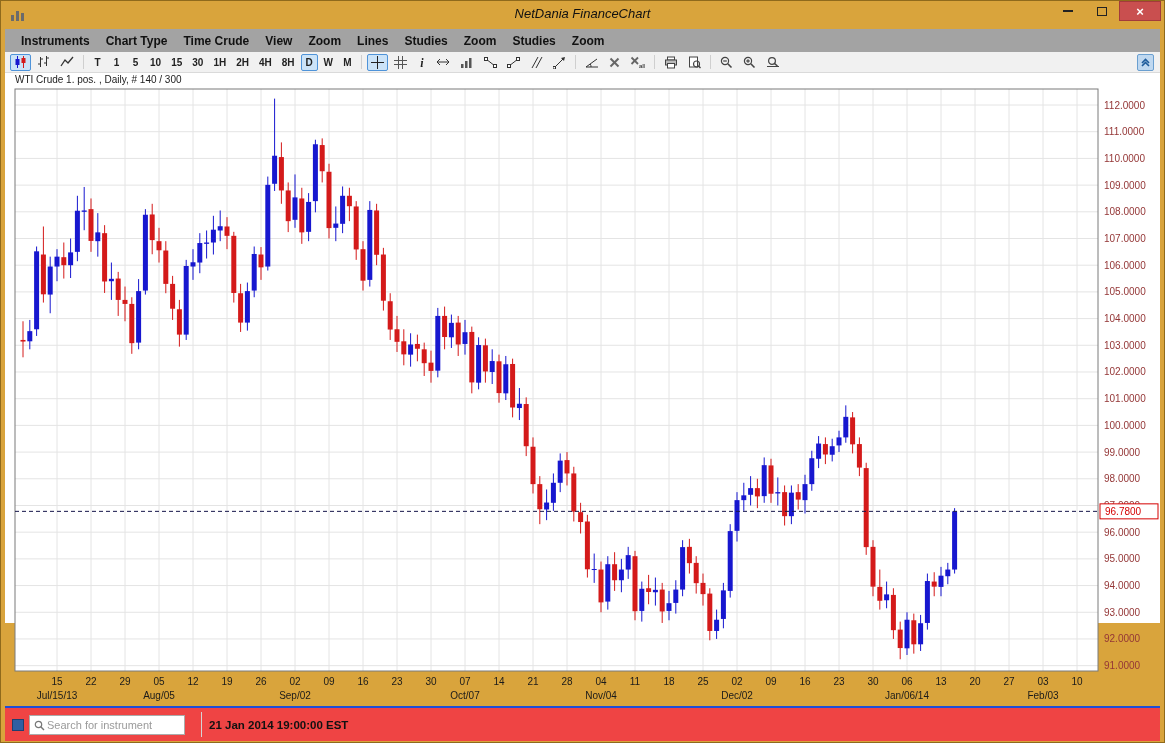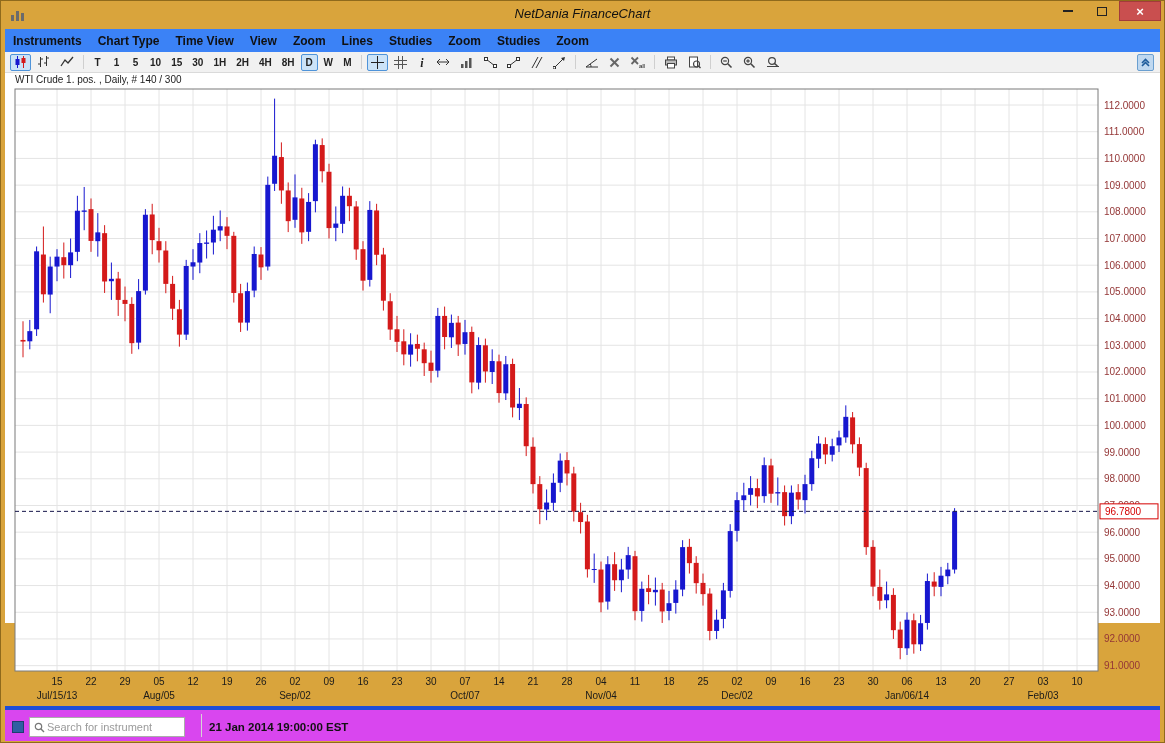--- a/index.html
+++ b/index.html
@@ -14,40 +14,40 @@
   .titlebar{position:absolute;left:0;top:0;right:0;height:28px;background:#D9A43C;}
   .app-icon{position:absolute;left:9px;top:7px;}
   .title{position:absolute;left:0;right:0;top:5px;text-align:center;font-size:13px;color:#111;font-style:italic;}
   .win-controls{position:absolute;right:3px;top:0;display:flex;}
   .wbtn{width:34px;height:20px;display:flex;align-items:center;justify-content:center;cursor:default;}
   .wbtn .bar{width:10px;height:2px;background:#222;}
   .wbtn .box{width:10px;height:9px;border:1px solid #222;}
   .wbtn.close{width:42px;background:#C94F4F;border:1px solid #a33b3b;}
   .wbtn.close span{color:#fff;font-size:13px;font-weight:bold;line-height:1;}
   
-  .menubar{position:absolute;left:4px;right:4px;top:28px;height:23px;background:#3b82f6;
-    display:flex;align-items:center;}
+  .menubar{position:absolute;left:4px;right:4px;top:28px;height:23px;background:#a3a3a3;
+    display:flex;align-items:center;padding-left:8px;}
   .menu-item{font-size:12px;font-weight:bold;color:#111;padding:3px 8px;cursor:default;}
   
   .toolbar{position:absolute;left:4px;right:4px;top:51px;height:21px;background:#F1F1F1;
     border-bottom:1px solid #DADADA;display:flex;align-items:center;padding-left:4px;}
   .tbtn{height:17px;min-width:17px;margin:0 1px;padding:1px 3px;display:flex;align-items:center;
     justify-content:center;border:1px solid transparent;border-radius:2px;font-size:10px;
     font-weight:bold;color:#222;cursor:default;gap:1px;}
   .tbtn.sel{background:#CBE3F8;border-color:#4E93D9;}
   .tbtn svg{display:block;}
   .tsep{width:1px;height:14px;background:#CFCFCF;margin:0 4px;}
   .panel-btn{position:absolute;right:6px;top:2px;width:17px;height:17px;background:#BFD8F0;
     border:1px solid #6A9FD0;border-radius:2px;display:flex;align-items:center;justify-content:center;}
   
   .chartwrap{position:absolute;left:4px;right:4px;top:72px;height:550px;background:#fff;}
   .chart-label{position:absolute;left:10px;top:1px;font-size:10px;color:#222;z-index:2;}
   
-  .statusbar{position:absolute;left:4px;right:4px;top:705px;height:35px;background:#d946ef;
-    border-top:4px solid #1d4ed8;}
+  .statusbar{position:absolute;left:4px;right:4px;top:705px;height:35px;background:#ef4444;
+    border-top:2px solid #1d4ed8;}
   .status-square{position:absolute;left:7px;top:11px;width:12px;height:12px;background:#2F5FA3;border:1px solid #1e3f70;}
   .searchbox{position:absolute;left:24px;top:7px;width:156px;height:20px;background:#fff;
     border:1px solid #ABABAB;display:flex;align-items:center;padding:0 4px;}
   .searchbox input{border:none;outline:none;flex:1;font-size:11px;color:#333;
     font-family:"Liberation Sans","DejaVu Sans",sans-serif;min-width:0;background:transparent;}
   .searchbox input::placeholder{color:#9a9a9a;}
   .status-divider{position:absolute;left:196px;top:4px;bottom:4px;width:1px;background:#D5D5D5;}
   .timestamp{position:absolute;left:204px;top:0;height:35px;line-height:35px;font-size:11.5px;font-weight:bold;color:#111;}
 </style>
 </head>
@@ -73,21 +73,21 @@
         </div>
       <div class="wbtn close">
           <span>×</span>
         </div>
     </div>
   </div>
 
   <div class="menubar">
     <span class="menu-item">Instruments</span>
     <span class="menu-item">Chart Type</span>
-    <span class="menu-item">Time View</span>
+    <span class="menu-item">Time Crude</span>
     <span class="menu-item">View</span>
     <span class="menu-item">Zoom</span>
     <span class="menu-item">Lines</span>
     <span class="menu-item">Studies</span>
     <span class="menu-item">Zoom</span>
     <span class="menu-item">Studies</span>
     <span class="menu-item">Zoom</span>
   </div>
 
   <div class="toolbar" id="toolbar">

